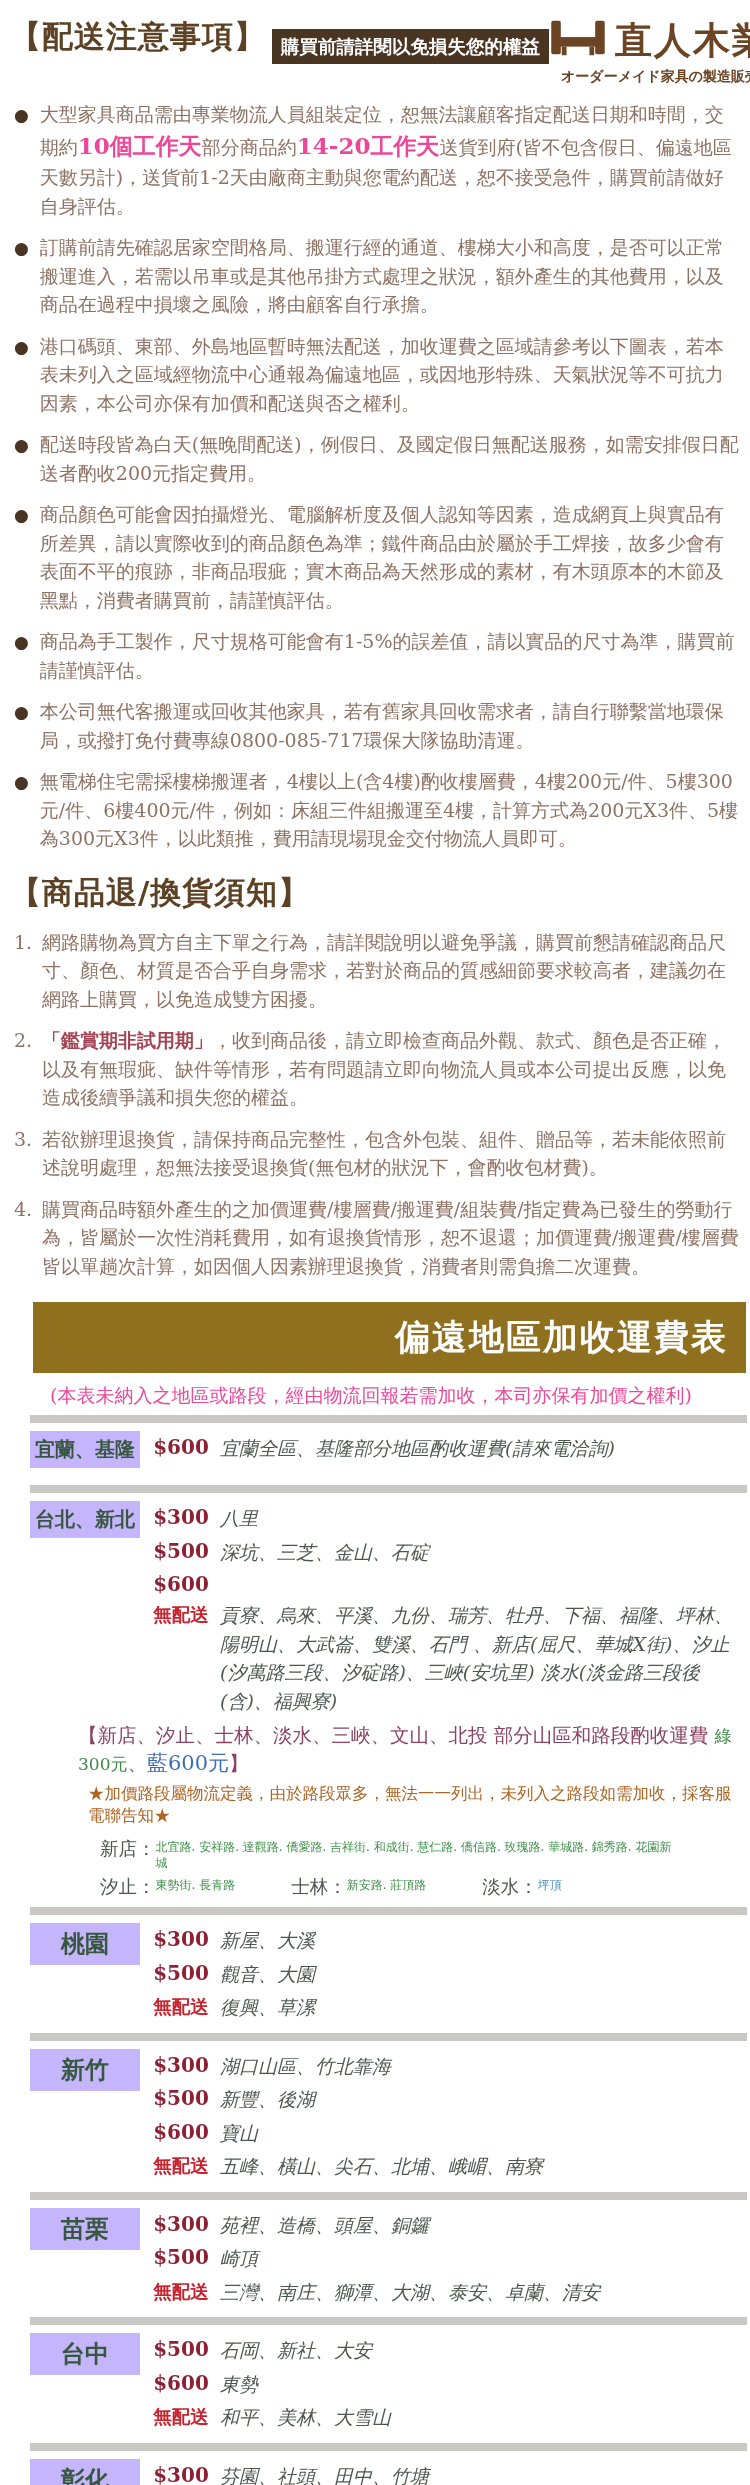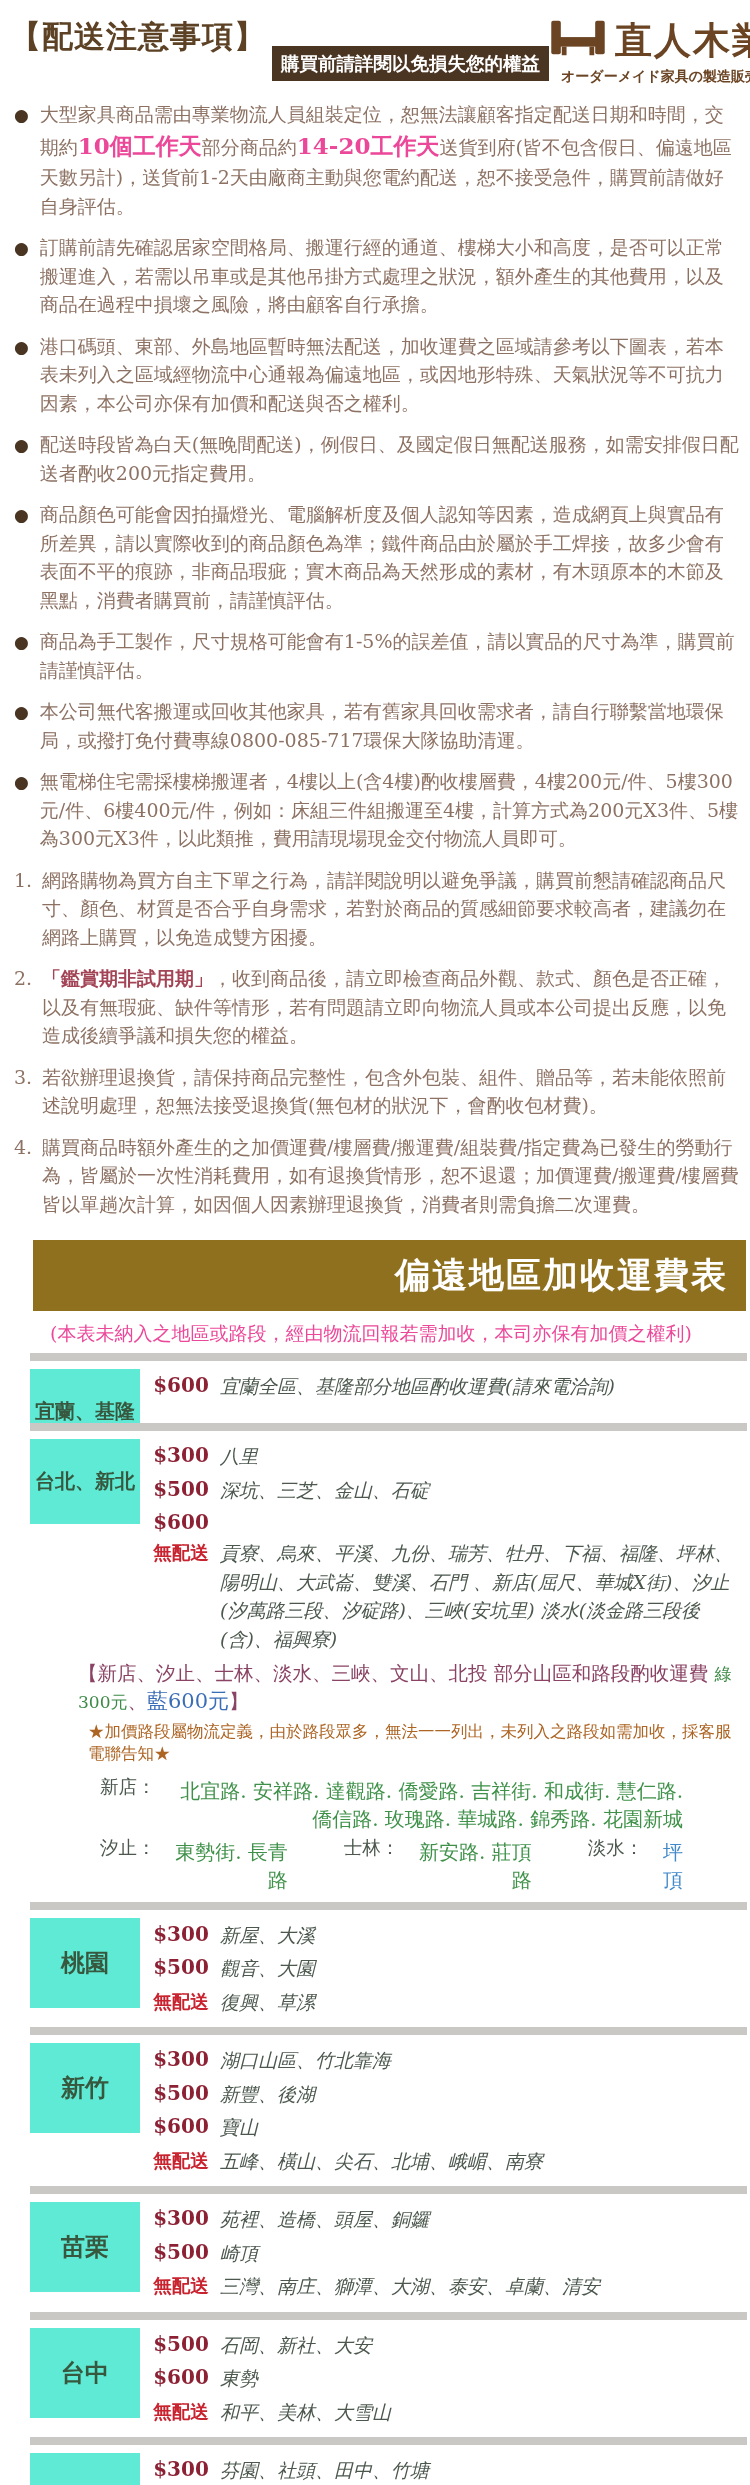--- a/index.html
+++ b/index.html
@@ -2,21 +2,21 @@
 <html><head>
 <meta charset="utf-8">
 <style>
   html,body{margin:0;padding:0;background:#ffffff;}
   body{width:750px;font-family:"DejaVu Serif","Liberation Serif",serif;}
   .page{width:750px;background:#fff;}
 
   
   .header{display:flex;align-items:flex-start;padding:16px 6px 2px 10px;}
   .main-title{font-family:"DejaVu Sans","Liberation Sans",sans-serif;font-size:31px;font-weight:bold;color:#5d4124;letter-spacing:1px;white-space:nowrap;}
-  .badge{background:#4a3422;color:#fff;font-family:"DejaVu Sans","Liberation Sans",sans-serif;font-size:18.5px;font-weight:bold;padding:5px 9px;margin-left:6px;margin-top:30px;white-space:nowrap;}
+  .badge{background:#4a3422;color:#fff;font-family:"DejaVu Sans","Liberation Sans",sans-serif;font-size:18.5px;font-weight:bold;padding:5px 9px;margin-left:6px;margin-top:13px;white-space:nowrap;}
   .logo{margin-left:auto;text-align:center;padding-right:2px;}
   .logo-row{display:flex;align-items:center;justify-content:flex-end;}
   .brand{font-size:37px;font-weight:bold;color:#6b4423;letter-spacing:2px;white-space:nowrap;margin-left:8px;}
   .brand-sub{font-family:"DejaVu Sans","Liberation Sans",sans-serif;font-size:14px;font-weight:bold;color:#6b4423;margin-top:2px;white-space:nowrap;}
 
   
   .notes{padding:12px 8px 0 14px;}
   .note{display:flex;margin:0 0 13px 0;}
   .bullet{color:#4a3422;font-size:17px;line-height:1.55;margin-right:11px;flex:none;padding-top:2px;}
   .note-text{flex:1;font-size:19px;line-height:1.5;color:#8d7264;}
@@ -28,36 +28,36 @@
   .returns{padding:0 8px 0 14px;}
   .return-item{display:flex;margin:0 0 13px 0;}
   .return-num{flex:none;width:28px;font-size:19px;color:#8d7264;line-height:1.5;}
   .return-text{flex:1;font-size:19px;line-height:1.5;color:#8d7264;}
 
   
   .banner{margin:22px 4px 0 33px;background:#8f701f;color:#fff;text-align:right;font-family:"DejaVu Sans","Liberation Sans",sans-serif;font-size:35px;font-weight:bold;padding:12px 18px 12px 0;letter-spacing:2px;}
   .banner-note{text-align:center;color:#ec4899;font-size:19px;padding:10px 8px 6px 0;}
   .table{margin:0 3px 0 30px;}
   .region{position:relative;border-top:8px solid #c9c8c5;background:#fff;padding:4px 0 6px 0;min-height:52px;}
-  .region-label{position:absolute;left:0;top:8px;width:110px;background:#5eead4;color:#37573f;text-align:center;font-family:"DejaVu Sans","Liberation Sans",sans-serif;font-weight:bold;padding:29px 0;font-size:24px;white-space:nowrap;overflow:hidden;}
+  .region-label{position:absolute;left:0;top:8px;width:110px;background:#c4b5fd;color:#37573f;text-align:center;font-family:"DejaVu Sans","Liberation Sans",sans-serif;font-weight:bold;padding:5px 0;font-size:24px;white-space:nowrap;overflow:hidden;}
   .region-label.sm{font-size:20px;}
   .rows{margin-left:112px;padding-top:2px;}
   .fee-row{display:flex;margin:5px 0;align-items:flex-start;}
   .fee-price{flex:none;width:78px;text-align:center;color:#8c2134;font-weight:bold;font-size:20px;padding-top:1px;}
   .fee-price.no{color:#c8232f;font-family:"DejaVu Sans","Liberation Sans",sans-serif;font-size:18.5px;}
   .fee-areas{flex:1;color:#4c584e;font-size:19px;line-height:1.5;padding-right:4px;font-style:italic;}
   .extra{margin:8px 8px 2px 48px;}
   .extra-bracket{color:#8a4364;font-size:19.5px;line-height:1.35;}
   .extra-bracket .c-green{color:#3d8a46;font-size:17px;}
   .extra-bracket .c-blue{color:#3b6db6;font-size:21px;}
   .extra-star{color:#ad6524;font-size:16.5px;margin:5px 0 9px 10px;}
   .street-row{display:flex;margin:2px 0 2px 22px;color:#4c584e;font-size:18.5px;}
   .street-group{display:flex;margin-right:56px;}
   .street-label{white-space:nowrap;}
-  .street-val{font-size:20px;padding-top:3px;line-height:1.4;text-align:right;}
+  .street-val{font-size:12px;padding-top:3px;line-height:1.4;}
   .street-val .c-green{color:#3f9149;}
   .street-val .c-blue{color:#4189c8;}
 </style>
 </head>
 <body>
 
 <div class="page">
 
   <div class="header">
     <div class="main-title">【配送注意事項】</div>
@@ -109,20 +109,21 @@
       <div class="note">
         <span class="bullet">●</span>
         <div class="note-text"><span class="">本公司無代客搬運或回收其他家具，若有舊家具回收需求者，請自行聯繫當地環保局，或撥打免付費專線0800-085-717環保大隊協助清運。</span></div>
       </div>
       <div class="note">
         <span class="bullet">●</span>
         <div class="note-text"><span class="">無電梯住宅需採樓梯搬運者，4樓以上(含4樓)酌收樓層費，4樓200元/件、5樓300元/件、6樓400元/件，例如：床組三件組搬運至4樓，計算方式為200元X3件、5樓為300元X3件，以此類推，費用請現場現金交付物流人員即可。</span></div>
       </div>
     </div>
 
+  <div class="section-title">【商品退/換貨須知】</div>
   <div class="returns" id="returns">
       <div class="return-item">
         <div class="return-num">1.</div>
         <div class="return-text"><span class="">網路購物為買方自主下單之行為，請詳閱說明以避免爭議，購買前懇請確認商品尺寸、顏色、材質是否合乎自身需求，若對於商品的質感細節要求較高者，建議勿在網路上購買，以免造成雙方困擾。</span></div>
       </div>
       <div class="return-item">
         <div class="return-num">2.</div>
         <div class="return-text"><span class="seg-maroon">「鑑賞期非試用期」</span><span class="">，收到商品後，請立即檢查商品外觀、款式、顏色是否正確，以及有無瑕疵、缺件等情形，若有問題請立即向物流人員或本公司提出反應，以免造成後續爭議和損失您的權益。</span></div>
       </div>
       <div class="return-item">

